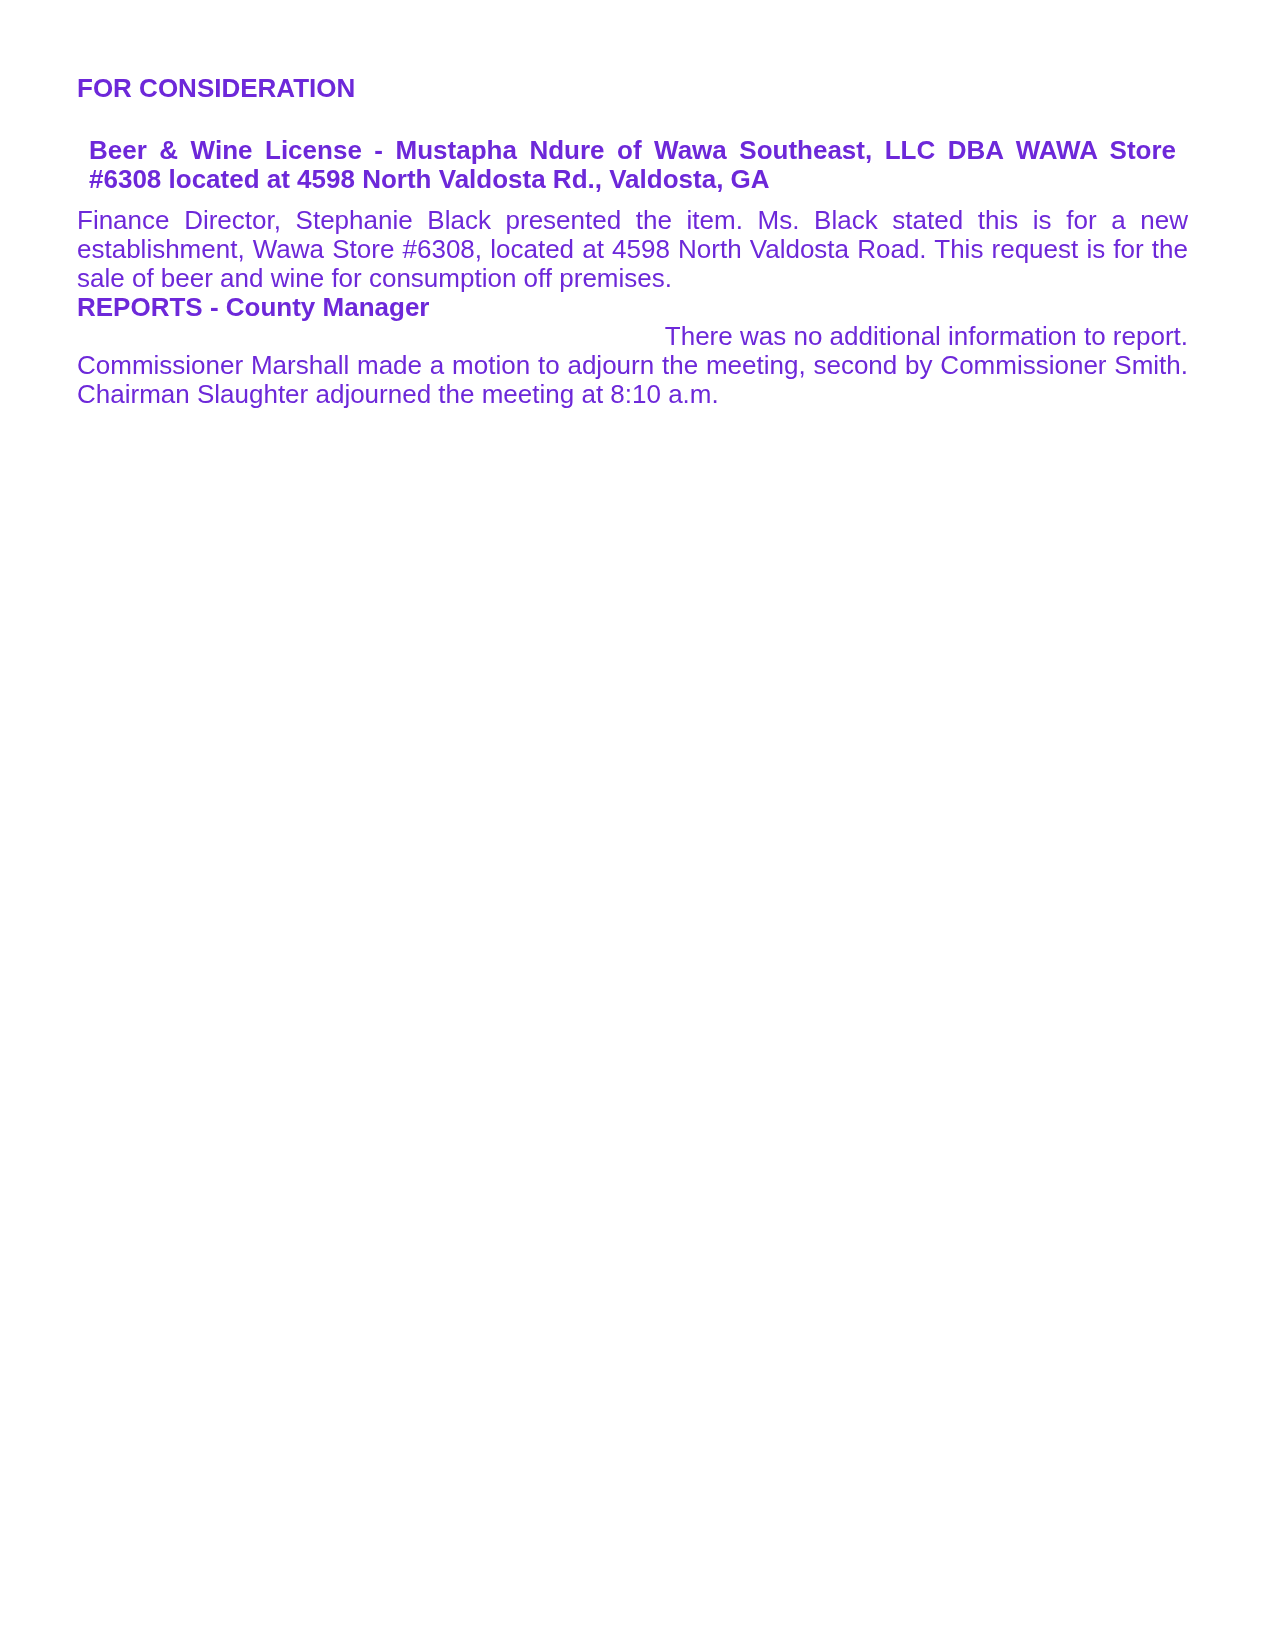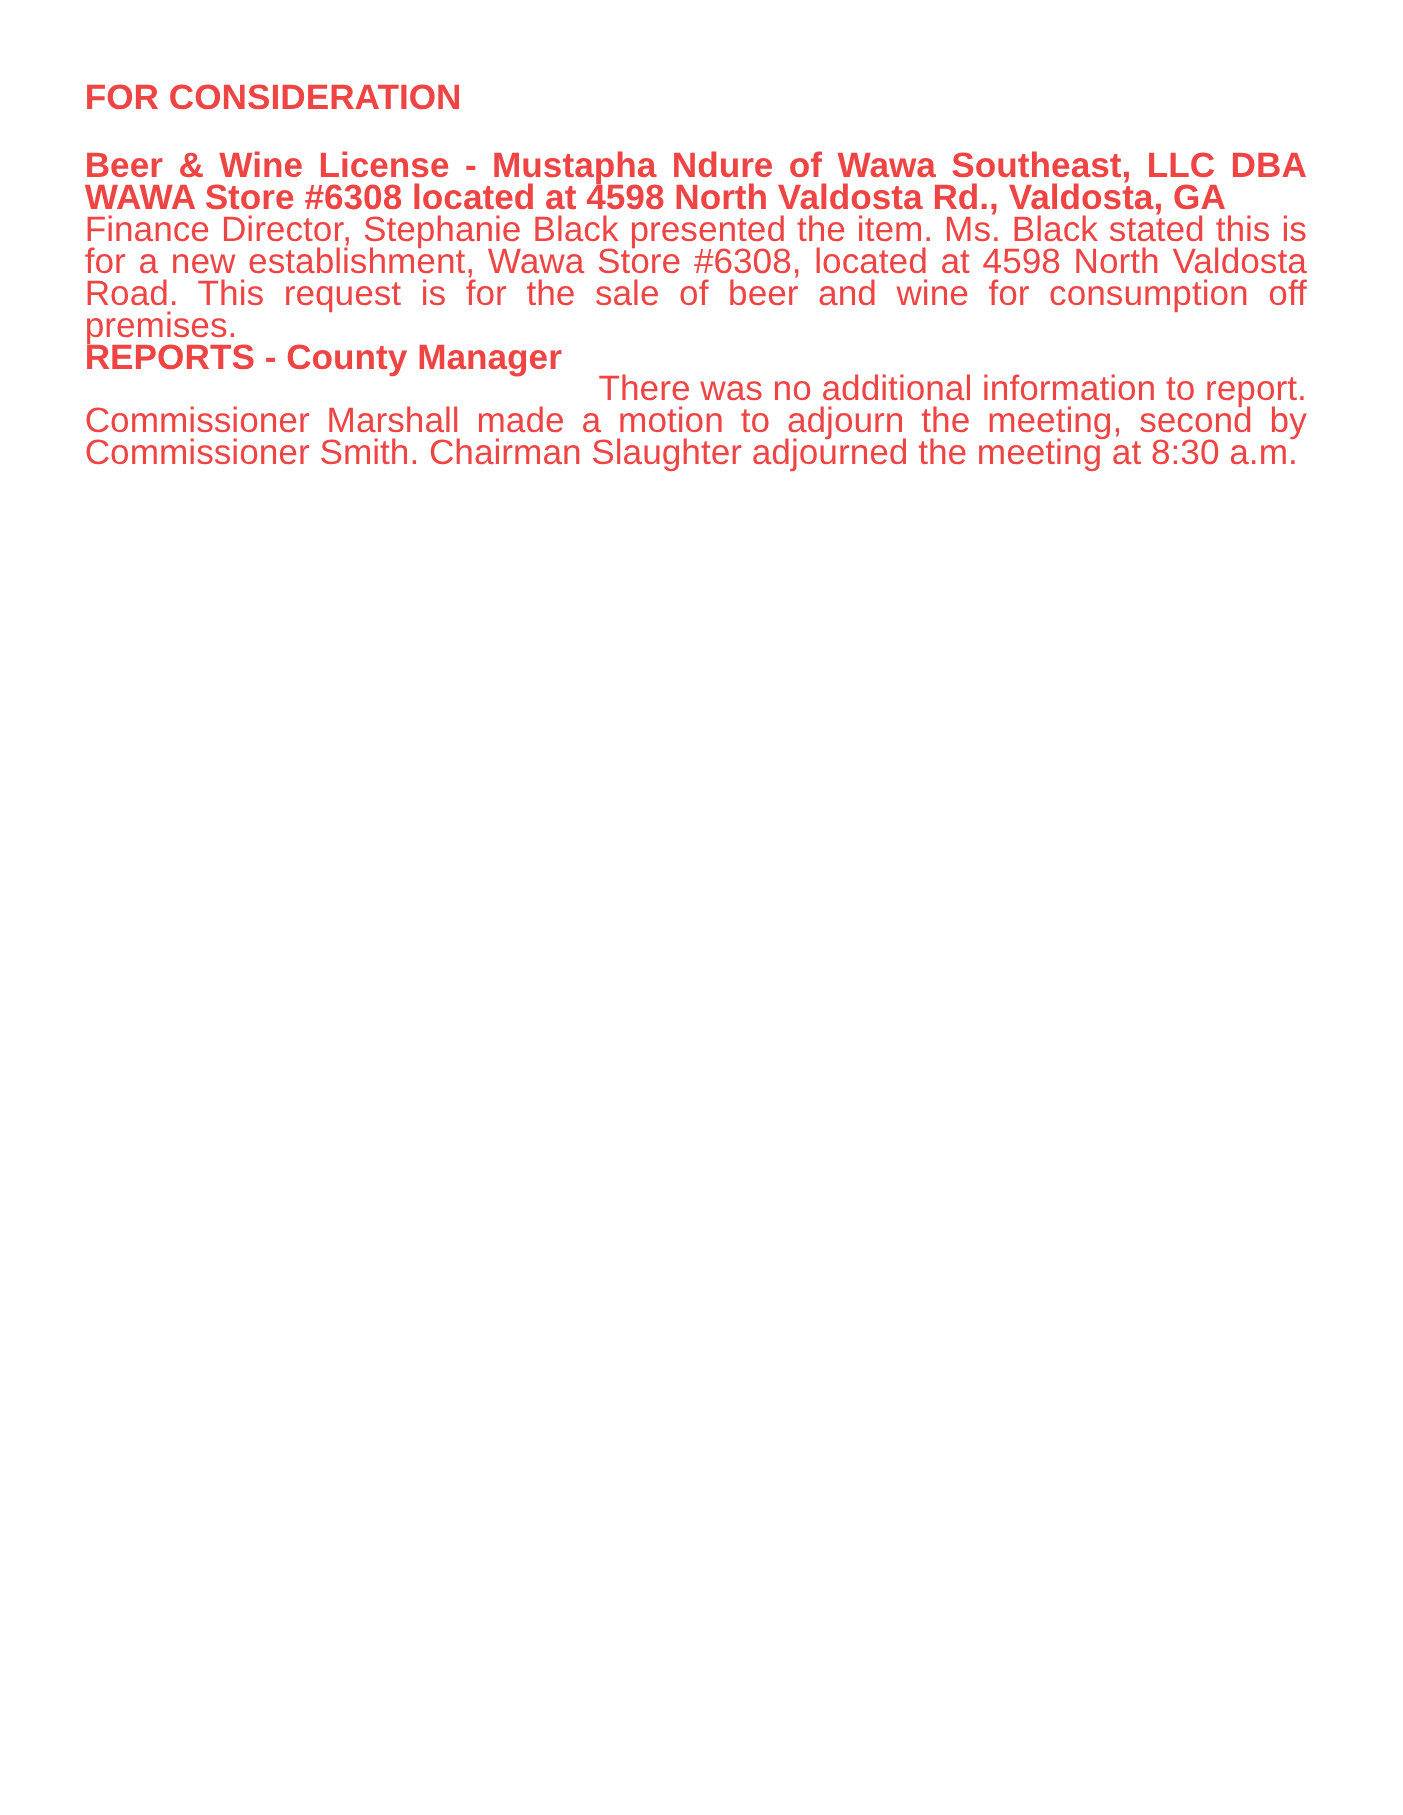--- a/index.html
+++ b/index.html
@@ -6,39 +6,39 @@
     margin: 0;
     padding: 0;
     background: #ffffff;
   }
   .page {
     position: relative;
     width: 1275px;
     height: 1428px;
     background: #ffffff;
     font-family: "Liberation Sans", sans-serif;
-    font-size: 32px;
+    font-size: 26px;
     line-height: 29px;
-    color: #ef4444;
+    color: #6d28d9;
     overflow: hidden;
   }
   .content {
     position: absolute;
     top: 74px;
     left: 77px;
     width: 1111px;
   }
   .heading {
     font-weight: bold;
     margin: 0 0 33px 0;
   }
   .item-title {
     font-weight: bold;
     text-align: justify;
-    margin: 0;
+    margin: 12px;
   }
   .para {
     text-align: justify;
     margin: 0;
   }
   .section-gap {
   }
   .single-line {
     text-align: right;
     margin: 0;
@@ -59,18 +59,18 @@
   <div class="content">
 
     <p class="heading">FOR CONSIDERATION</p>
 
     <p class="item-title">Beer &amp; Wine License - Mustapha Ndure of Wawa Southeast, LLC DBA WAWA Store #6308 located at 4598 North Valdosta Rd., Valdosta, GA</p>
     <p class="para">Finance Director, Stephanie Black presented the item. Ms. Black stated this is for a new establishment, Wawa Store #6308, located at 4598 North Valdosta Road. This request is for the sale of beer and wine for consumption off premises.</p>
 
     <p class="heading section-gap" style="margin-bottom:0;">REPORTS - County Manager</p>
     <p class="single-line">There was no additional information to report.</p>
 
-    <p class="para">Commissioner Marshall made a motion to adjourn the meeting, second by Commissioner Smith. Chairman Slaughter adjourned the meeting at 8:30 a.m.</p>
+    <p class="para">Commissioner Marshall made a motion to adjourn the meeting, second by Commissioner Smith. Chairman Slaughter adjourned the meeting at 8:10 a.m.</p>
 
   </div>
 
   <p class="page-number">3</p>
 </div>
 
 </body></html>

